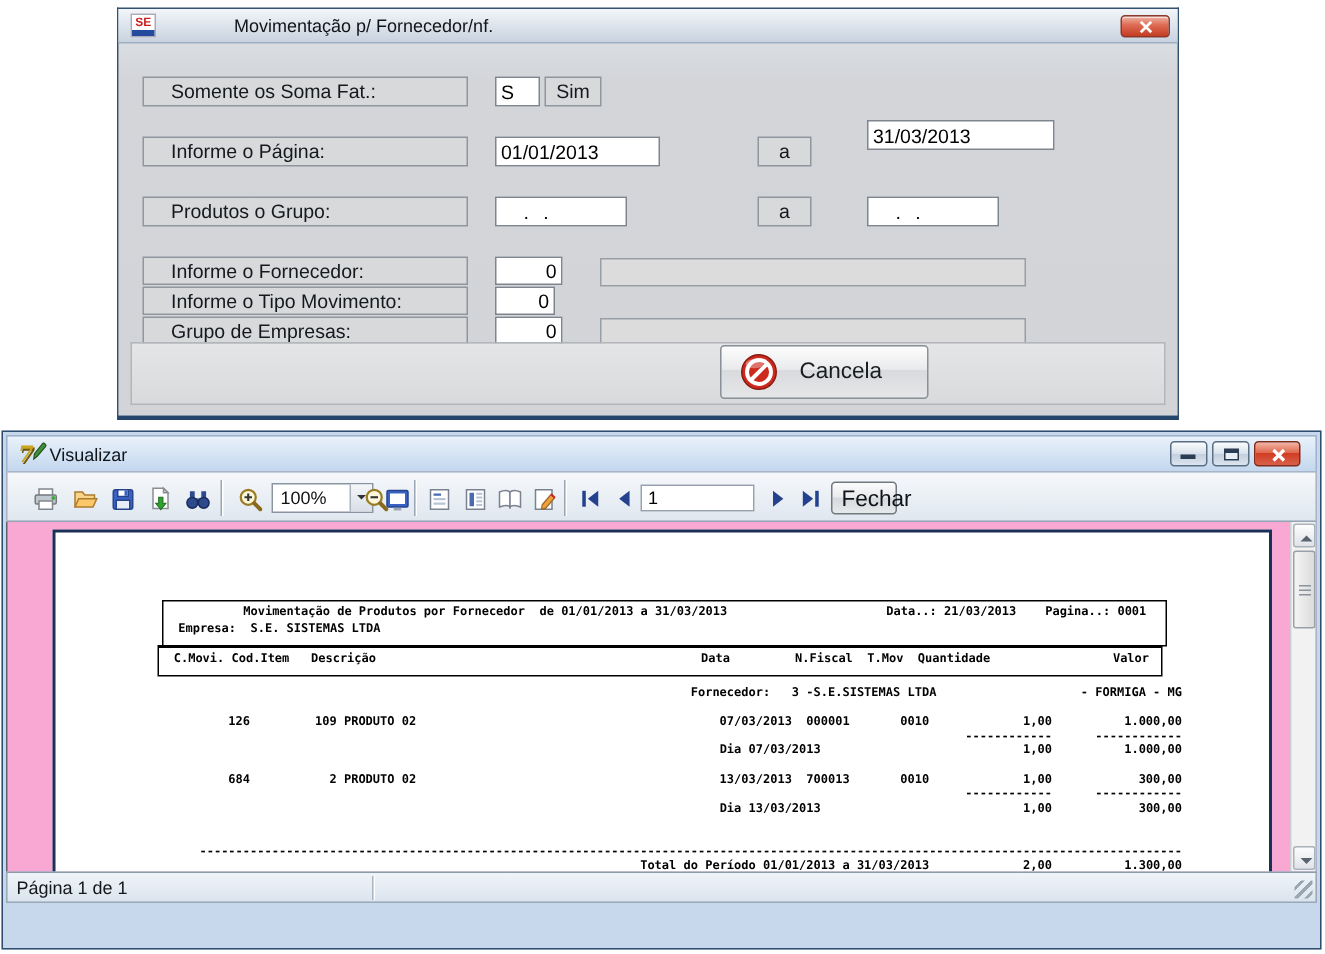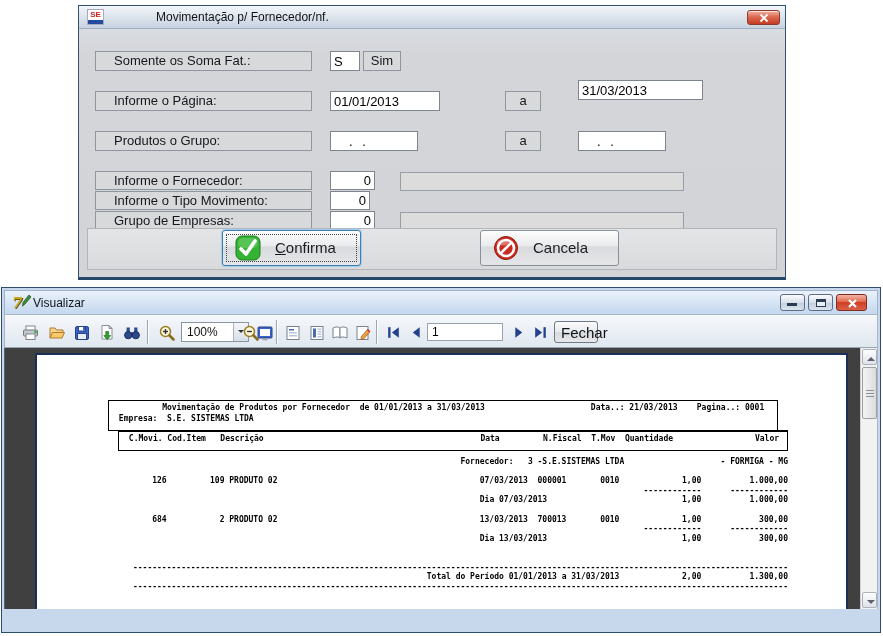--- a/index.html
+++ b/index.html
@@ -78,28 +78,28 @@
   .tcombo .drop { position:absolute; right:0; top:0; width:15px; height:18px;
                   background:linear-gradient(#f4f6f8,#d8dfe7); border-left:1px solid #aab4c0; }
   .tcombo .drop:after { content:""; position:absolute; left:4px; top:7px; border:3.5px solid transparent;
                         border-top-color:#333; }
   .tpage { position:absolute; top:8px; width:76px; height:18px; background:#fff;
            border:1px solid #98a2ae; font-size:12px; padding:1px 4px; }
   .fechar { position:absolute; top:6px; width:44px; height:22px; border:1px solid #707880;
             border-radius:3px; background:linear-gradient(#fbfbfc,#e8eaec 48%,#d6d9dc 49%,#e6e8ea);
             font-size:15px; color:#101418; text-align:right; line-height:20px; }
 
-  .v-preview { position:relative; height:261px; background:#404040; overflow:hidden;
+  .v-preview { position:relative; height:233px; background:#f9a8d4; overflow:hidden;
                border-left:1px solid #5a6470; border-right:1px solid #aab6c5;text-decoration:underline; }
   .page { position:absolute; left:30px; top:5px; width:813px; height:390px;
           background:#fff; border:2px solid #1c2f57; }
   pre.r { margin:0; font:bold 8px "DejaVu Sans Mono", monospace; line-height:10.5px;
           white-space:pre; color:#000; padding:2px 0 0 5px; }
   .rbox1 { position:absolute; left:71px; top:45px; width:670px; height:31px; border:1px solid #000; }
-  .rbox2 { position:absolute; left:81px; top:75px; width:670px; height:21px; border:1px solid #000;
+  .rbox2 { position:absolute; left:68px; top:75px; width:670px; height:21px; border:1px solid #000;
            border-top:2px solid #000; }
   .rbody { position:absolute; left:71px; top:100px; width:680px;text-align:right; }
   .rbody pre.r { line-height:9.6px; }
 
   .vscroll { position:absolute; right:0; top:0; width:17px; height:100%; background:#f2f2f2;
              border-left:1px solid #cfcfcf; }
   .sbtn { position:absolute; left:1px; width:15px; height:16px; background:linear-gradient(#fdfdfd,#dfe3e8);
           border:1px solid #aab2bc; border-radius:2px; }
   .sbtn:after { content:""; position:absolute; left:3.5px; border:4px solid transparent; }
   .sbtn.up { top:1px; } .sbtn.up:after { top:3px; border-bottom-color:#5a6470; }
@@ -150,30 +150,20 @@
   <div class="dispfield" style="left:321px; top:166px; width:284px"></div>
 
   <div class="lblbox" style="top:185px; height:19px">Informe o Tipo Movimento:</div>
   <input class="inp num" style="left: 251px; top: 185px; width: 40px; height: 19px;" value="0">
 
   <div class="lblbox" style="top:205px; height:19px">Grupo de Empresas:</div>
   <input class="inp num" style="left: 251px; top: 205px; width: 45px; height: 19px;" value="0">
   <div class="dispfield" style="left:321px; top:206px; width:284px"></div>
 
   <div class="d-band"></div>
-  <button class="btn-big btn-focus" style="left:143px; top:224px">
-    <span class="ic">
-      <svg width="26" height="26" viewBox="0 0 26 26">
-        <rect x="1" y="1" width="24" height="24" rx="6" fill="#35b335" stroke="#1f7a1f"></rect>
-        <rect x="3" y="3" width="20" height="10" rx="5" fill="#6fd06f" opacity="0.55"></rect>
-        <path d="M6 14 L11 19 L20 6" stroke="#fff" stroke-width="3.6" fill="none" stroke-linecap="round" stroke-linejoin="round"></path>
-      </svg>
-    </span>
-    <span class="cap"><u>C</u><span>onfirma</span></span>
-  </button>
   <button class="btn-big" style="left:401px; top:224px">
     <span class="ic">
       <svg width="26" height="26" viewBox="0 0 26 26">
         <circle cx="13" cy="13" r="11.5" fill="#cc2a1e" stroke="#8c1a10"></circle>
         <circle cx="13" cy="13" r="8" fill="none" stroke="#fff" stroke-width="2.6"></circle>
         <path d="M7.5 18.5 L18.5 7.5" stroke="#fff" stroke-width="2.6"></path>
         <ellipse cx="10" cy="7.5" rx="6" ry="3" fill="#fff" opacity="0.35"></ellipse>
       </svg>
     </span>
     <span class="cap">Cancela</span>
@@ -357,13 +347,18 @@
 ----------------------------------------------------------------------------------------------------------------------------------------</pre>
       </div>
     </div>
     <div class="vscroll">
       <span class="sbtn up"></span>
       <span class="sthumb"></span>
       <span class="sbtn down"></span>
     </div>
   </div>
 
+  <div class="v-status">
+    <span class="txt">Página 1 de 1</span>
+    <span class="div"></span>
+    <span class="grip"></span>
+  </div>
 </div>
 
 </body></html>

